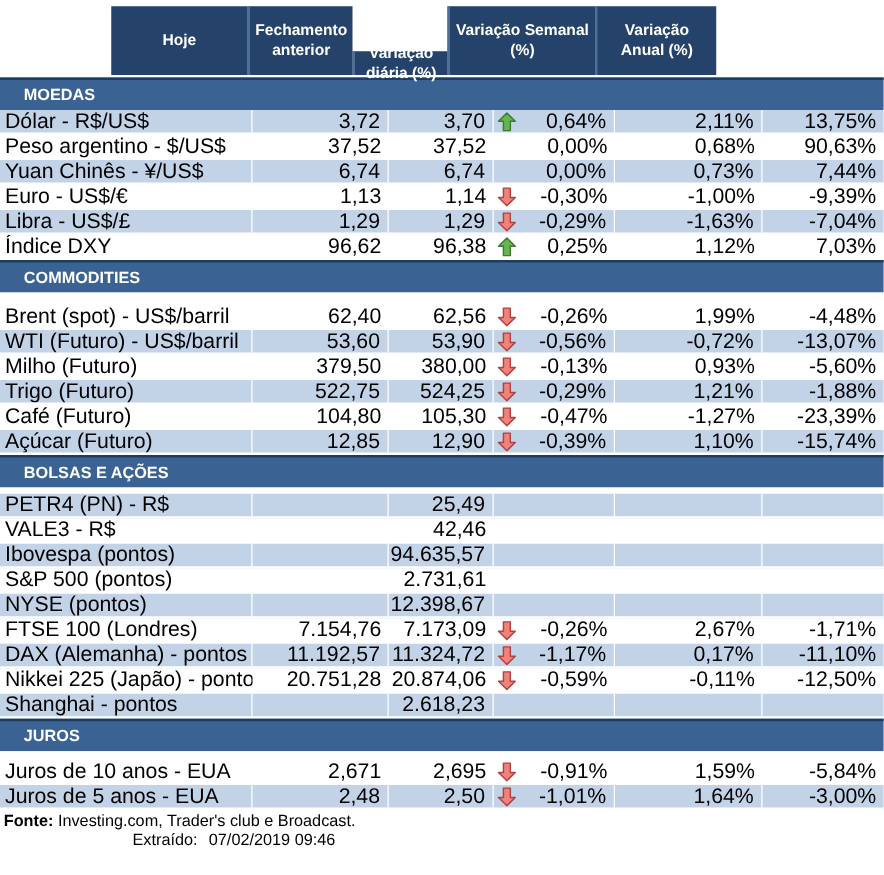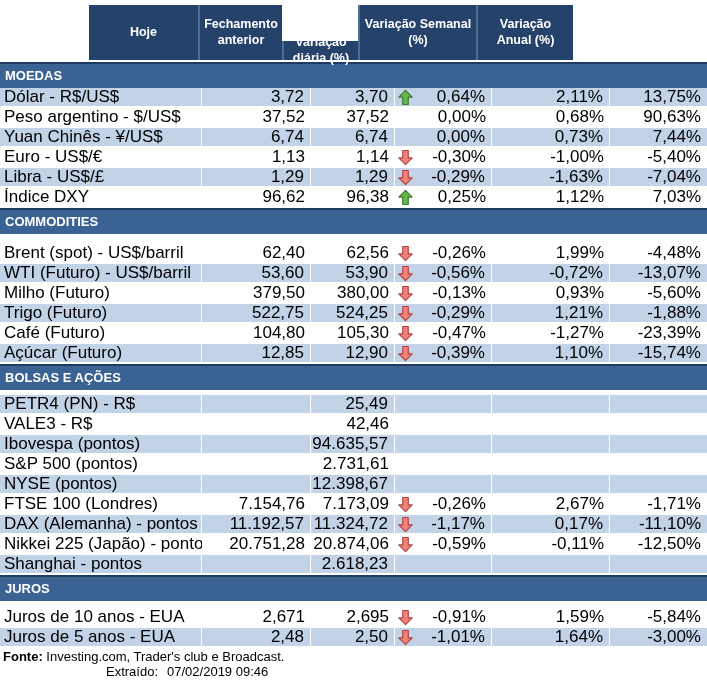--- a/index.html
+++ b/index.html
@@ -13,21 +13,21 @@
   body{width:707px;height:700px;font-family:"Liberation Sans","DejaVu Sans",sans-serif;color:var(--text);overflow:hidden;}
   .report{width:707px;padding-top:5px;}
   
   .thead{display:flex;padding-left:89px;height:55px;margin-bottom:2px;}
   .hcell{background:var(--header-bg);color:var(--header-text);font-weight:bold;font-size:12.5px;
          display:flex;align-items:center;justify-content:center;text-align:center;line-height:1.25;padding:0 3px;}
   .hcell + .hcell{border-left:2px solid var(--header-sep);}
   .w-hoje{width:109px;} .w-fech{width:84px;} .w-dia{width:76px;margin-top:36px;} .w-sem{width:118px;} .w-anu{width:97px;}
   
   .band{height:26px;background:var(--section-bg);border-top:2px solid var(--section-border);
-        color:var(--section-text);font-weight:bold;font-size:13px;line-height:23px;padding-left:5px;}
+        color:var(--section-text);font-weight:bold;font-size:13px;line-height:23px;padding-left:19px;}
   .gap{width:707px;background:#FFFFFF;}
   
   .row{display:flex;height:20px;border-bottom:2px solid #FFFFFF;font-size:17px;line-height:18px;}
   .row.shaded{background:var(--row-shaded);}
   .cell{height:100%;}
   .row.shaded .cell{border-right:1px solid #FFFFFF;}
   .row.shaded .cell:last-child{border-right:none;}
   .c-label{width:202px;padding-left:4px;white-space:nowrap;overflow:hidden;}
   .c-num{text-align:right;padding-right:6px;white-space:nowrap;}
   .c-hoje{width:109px;} .c-fech{width:84px;}
@@ -97,21 +97,21 @@
         <div class="cell c-fech c-num">1,14</div>
         <div class="cell c-dia">
           <span class="arrow">
             <svg width="17" height="17" viewBox="0 0 16 16">
               <path d="M8 14.7 L1.7 8.4 H5.4 V1.4 H10.6 V8.4 H14.3 Z" fill="#EF837B" stroke="#B04341" stroke-width="1.1" stroke-linejoin="round"></path>
             </svg>
           </span>
           <span class="val">-0,30%</span>
         </div>
         <div class="cell c-sem c-num">-1,00%</div>
-        <div class="cell c-anu c-num">-5,40%</div>
+        <div class="cell c-anu c-num">-9,39%</div>
       </div>
       <div class="row shaded">
         <div class="cell c-label">Libra - US$/£</div>
         <div class="cell c-hoje c-num">1,29</div>
         <div class="cell c-fech c-num">1,29</div>
         <div class="cell c-dia">
           <span class="arrow">
             <svg width="17" height="17" viewBox="0 0 16 16">
               <path d="M8 14.7 L1.7 8.4 H5.4 V1.4 H10.6 V8.4 H14.3 Z" fill="#EF837B" stroke="#B04341" stroke-width="1.1" stroke-linejoin="round"></path>
             </svg>

